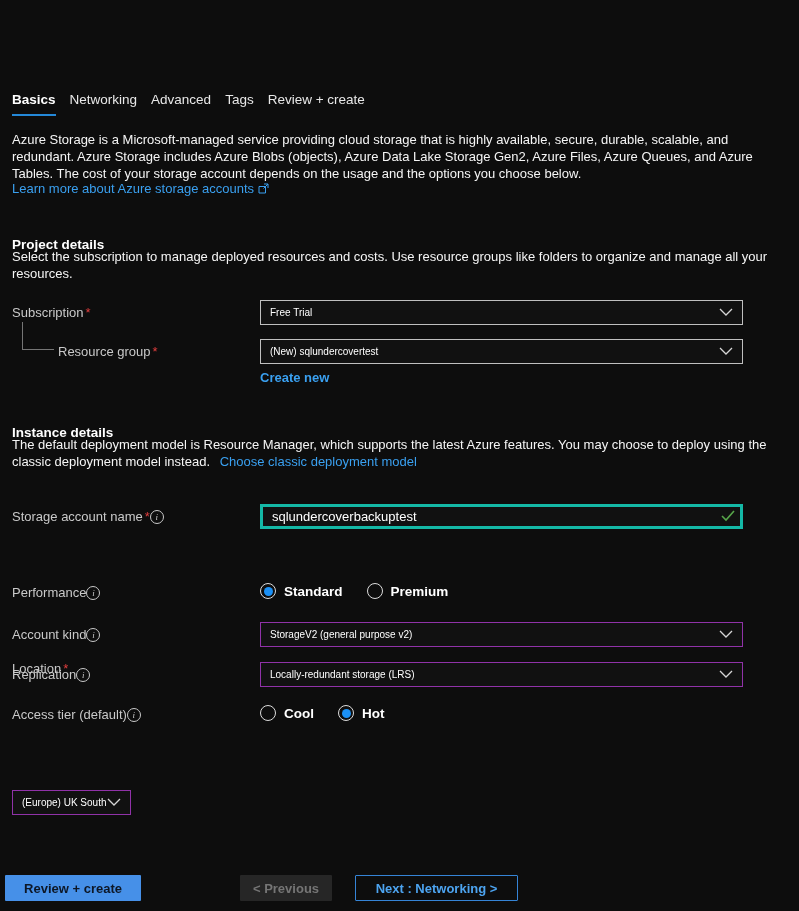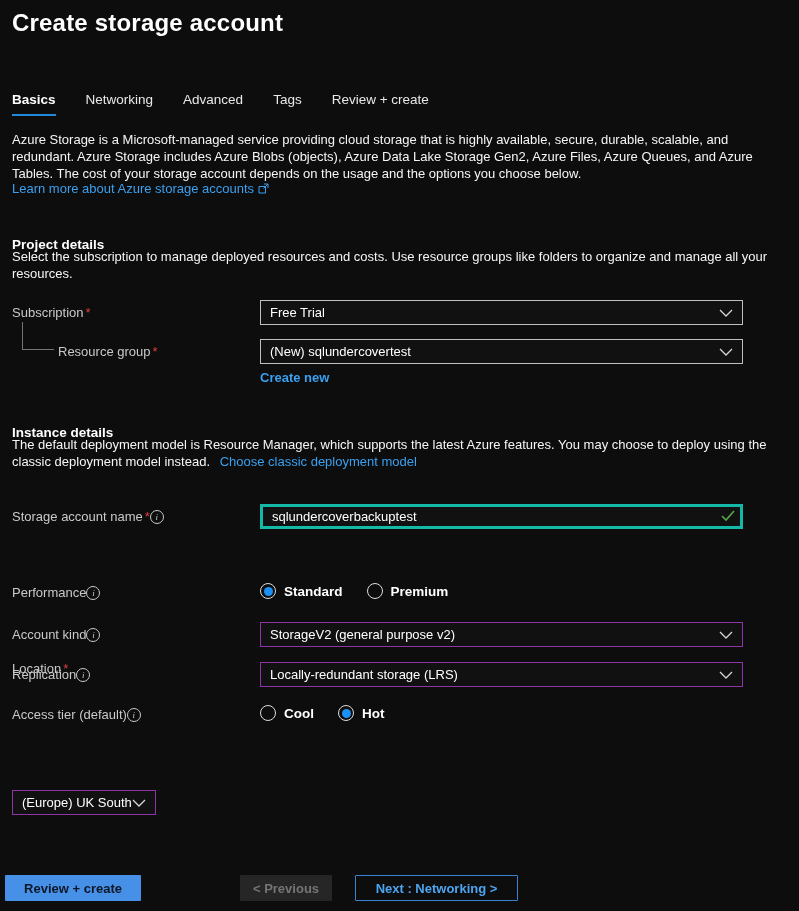--- a/index.html
+++ b/index.html
@@ -13,21 +13,21 @@
   }
   .page { position: relative; width: 799px; height: 911px; }
 
   .page-title {
     position: absolute; top: 9px; left: 12px;
     font-size: 24px; font-weight: bold; color: #ffffff;
     letter-spacing: 0.2px;
   }
 
   
-  .tabs { position: absolute; top: 92px; left: 12px; display: flex; gap: 30px; }
+  .tabs { position: absolute; top: 92px; left: 12px; display: flex; gap: 14px; }
   .tab { padding-bottom: 7px; color: #e8e8e8; cursor: pointer; font-size: 13.5px; }
   .tab.active { color: #ffffff; font-weight: bold; border-bottom: 2px solid #2488d8; }
 
   .para { position: absolute; left: 12px; width: 776px; line-height: 17px; color: #f5f5f5; }
   .intro-para { top: 131px; }
   .intro-link-row { position: absolute; top: 181px; left: 12px; }
   a, .link { color: #3aa0f0; text-decoration: none; cursor: pointer; }
   .ext-icon { display: inline-block; margin-left: 4px; vertical-align: -1px; }
 
   .section-heading {
@@ -65,21 +65,21 @@
     display: inline-flex; align-items: center; justify-content: center;
     width: 14px; height: 14px; border: 1px solid #c9c9c9; border-radius: 50%;
     font-size: 9px; font-style: italic; font-family: "Liberation Serif", serif;
     color: #c9c9c9; flex: 0 0 14px; cursor: pointer;
   }
 
   .field {
     height: 25px; width: 100%;
     background: #111111; border: 1px solid #bfbfbf;
     display: flex; align-items: center; padding: 0 9px;
-    color: #ffffff; font-size: 13px; cursor: pointer;
+    color: #ffffff; font-size: 10px; cursor: pointer;
   }
   .field .field-value { flex: 1; font-family: "Liberation Sans", sans-serif; }
   .field.purple { border-color: #9032a8; }
   input.text-input {
     height: 25px; width: 100%;
     background: #111111; border: 3px solid #14b8a6;
     color: #ffffff; font-size: 13px; padding: 0 26px 0 9px;
     font-family: "Liberation Sans", sans-serif; outline: none;
   }
   .input-wrap { position: relative; }
@@ -110,21 +110,20 @@
   .btn-primary { left: 5px; top: 1px; width: 136px; background: #4690e8; color: #0d1726; }
   .btn-disabled { left: 240px; top: 1px; width: 92px; background: #262626; color: #757575; cursor: default; }
   .btn-outline { left: 355px; top: 1px; width: 163px; background: transparent;
     border-color: #3584d6; color: #4da4f0; }
 </style>
 </head>
 <body>
 
 <div class="page">
 
-  <div class="page-title">Create storage account</div>
 
   <div class="tabs">
     <div class="tab active">Basics</div>
     <div class="tab">Networking</div>
     <div class="tab">Advanced</div>
     <div class="tab">Tags</div>
     <div class="tab">Review + create</div>
   </div>
 
   <div class="para intro-para">Azure Storage is a Microsoft-managed service providing cloud storage that is highly available, secure, durable, scalable, and redundant. Azure Storage includes Azure Blobs (objects), Azure Data Lake Storage Gen2, Azure Files, Azure Queues, and Azure Tables. The cost of your storage account depends on the usage and the options you choose below.</div>

